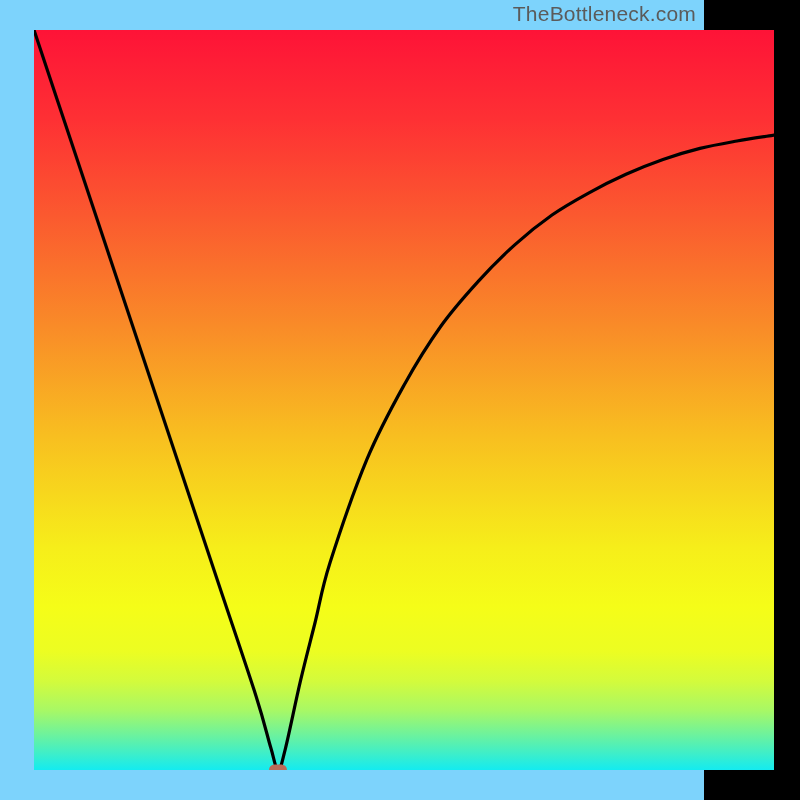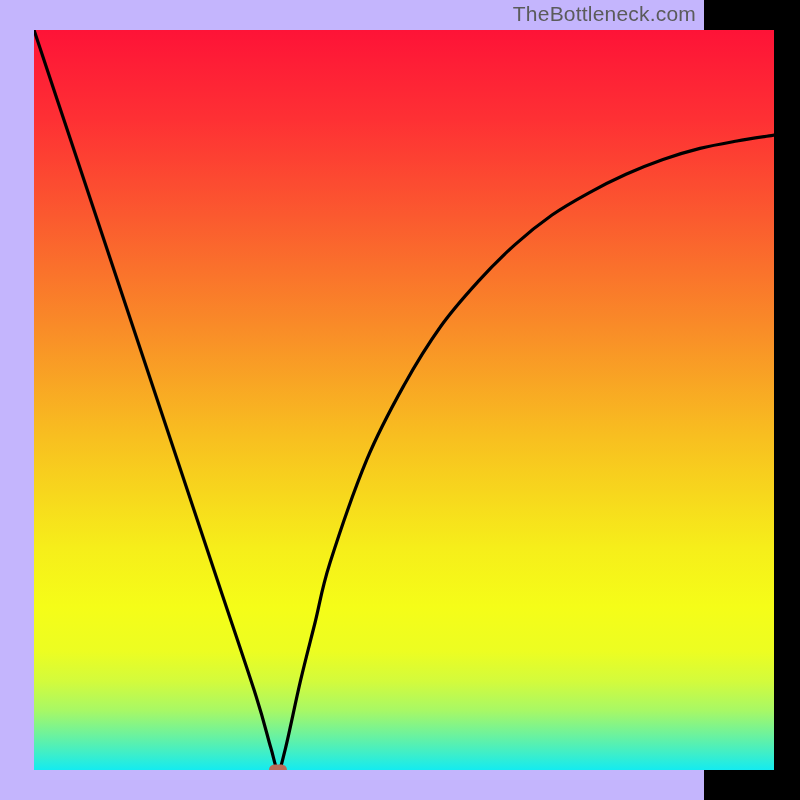--- a/index.html
+++ b/index.html
@@ -8,21 +8,21 @@
     width: 800px;
     height: 800px;
     overflow: hidden;
     background: #000;
     font-family: Arial, Helvetica, sans-serif;
   }
   .frame {
     position: relative;
     width: 704px;
     height: 800px;
-    background: #c4b5fd;
+    background: #7dd3fc;
   }
   .watermark {
     position: absolute;
     top: 2px;
     right: 8px;
     color: #5b5b5b;
     font-size: 21px;
     font-weight: 400;
     letter-spacing: 0.2px;
     z-index: 10;

